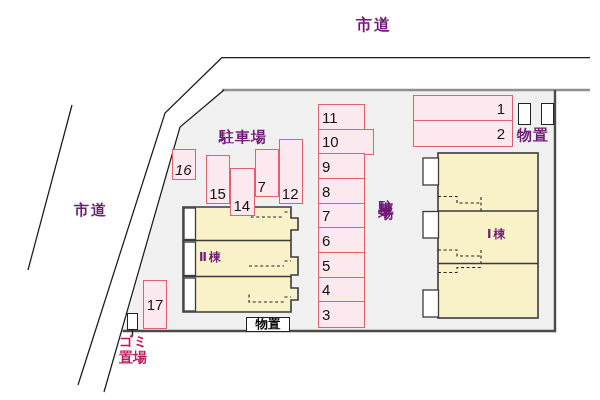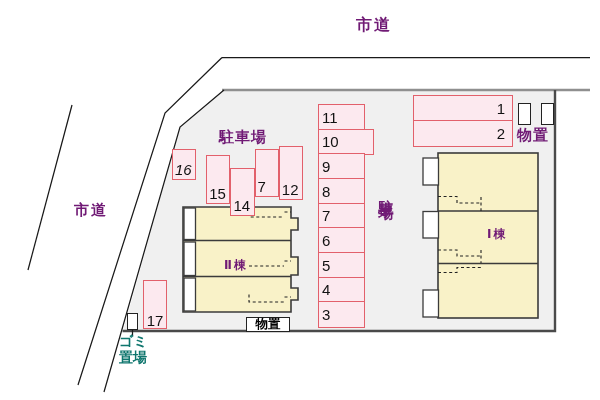--- a/index.html
+++ b/index.html
@@ -19,30 +19,30 @@
   .bld{fill:var(--building-fill);stroke:var(--building-border);stroke-width:1.6;}
   .bline{fill:none;stroke:var(--building-border);stroke-width:1.4;}
   .wht{fill:#ffffff;stroke:var(--building-border);stroke-width:1.3;}
   .dash{fill:none;stroke:#222222;stroke-width:1.1;stroke-dasharray:3 2.6;}
   .cell{position:absolute;box-sizing:border-box;background:var(--parking-fill);
         border:1.6px solid var(--parking-border);display:flex;color:#111;
         font-size:15px;line-height:1;}
   .bl{align-items:flex-end;justify-content:flex-start;padding:0 0 2px 2px;}
   .l{align-items:center;justify-content:flex-start;padding-left:3px;}
   .r{align-items:center;justify-content:flex-end;padding-right:7px;}
-  .b17{align-items:flex-end;justify-content:center;padding-bottom:0;}
+  .b17{align-items:flex-end;justify-content:center;padding-bottom:16px;}
   .lbl{position:absolute;color:#701a75;font-weight:bold;white-space:nowrap;}
   .lbl-road{font-size:16px;letter-spacing:2px;}
   .lbl-park{font-size:15px;letter-spacing:1px;}
   .lbl-vert{font-size:15px;writing-mode:vertical-rl;letter-spacing:3px;}
   .lbl-bldg{font-size:12px;letter-spacing:2px;}
   .whitebox{position:absolute;box-sizing:border-box;background:#fff;border:1.5px solid #222;}
   .storagebox{position:absolute;box-sizing:border-box;background:#fff;border:1.8px solid #222;
      display:flex;align-items:center;justify-content:center;font-size:12.5px;font-weight:bold;color:#000;}
-  .garbage-label{font-size:14px;line-height:16px;font-weight:bold;color:#0f766e;position:absolute;}
+  .garbage-label{font-size:14px;line-height:16px;font-weight:bold;color:#be185d;position:absolute;}
 </style>
 </head>
 <body>
 
 <div id="plan">
 
   <svg width="600" height="400" viewBox="0 0 600 400">
 
     <polygon class="site" points="224,90 555,90 555,331 123,331 180,127"></polygon>
 
@@ -78,31 +78,31 @@
   <div class="whitebox" style="left:518px;top:103px;width:13px;height:22px;"></div>
   <div class="whitebox" style="left:541px;top:103px;width:13px;height:22px;"></div>
   <div class="whitebox" style="left:127px;top:313px;width:11px;height:17px;"></div>
   <div class="storagebox" style="left:246px;top:317px;width:44px;height:15px;">物置</div>
 
   <div class="lbl lbl-road" style="left:356px;top:15px;">市道</div>
   <div class="lbl lbl-road" style="left:74px;top:201px;font-size:15px;">市道</div>
   <div class="lbl lbl-park" style="left:219px;top:128px;">駐車場</div>
   <div class="lbl lbl-vert" style="left:376px;top:187px;">駐車場</div>
   <div class="lbl lbl-park" style="left:517px;top:126px;">物置</div>
-  <div class="lbl lbl-bldg" style="left:224px;top:249px;margin-top:8px;">Ⅱ棟</div>
+  <div class="lbl lbl-bldg" style="left:199px;top:249px;">Ⅱ棟</div>
   <div class="lbl lbl-bldg" style="left:487px;top:226px;">Ⅰ棟</div>
   <div class="garbage-label" style="left:119px;top:333px;">
     <div>ゴミ</div>
     <div>置場</div>
   </div>
 <div class="cell bl" style="left: 172px; top: 149px; width: 24.2px; height: 31px; font-style: italic;">16</div>
     <div class="cell bl" style="left: 206.2px; top: 155px; width: 24.2px; height: 49px;">15</div>
     <div class="cell bl" style="left: 230.4px; top: 149px; width: 24.2px; height: 47.6px; margin-top: 19px;">14</div>
     <div class="cell bl" style="left: 254.6px; top: 149px; width: 24.2px; height: 47.6px;">7</div>
-    <div class="cell bl" style="left: 278.8px; top: 146px; width: 24.2px; height: 54px;">12</div>
+    <div class="cell bl" style="left: 278.8px; top: 139px; width: 24.2px; height: 65px;">12</div>
     <div class="cell l" style="left: 318px; top: 104px; width: 47px; height: 26.26px;">11</div>
     <div class="cell l" style="left: 318px; top: 128.66px; width: 56px; height: 26.26px;">10</div>
     <div class="cell l" style="left: 318px; top: 153.32px; width: 47px; height: 26.26px;">9</div>
     <div class="cell l" style="left: 318px; top: 177.98px; width: 47px; height: 26.26px;">8</div>
     <div class="cell l" style="left: 318px; top: 202.64px; width: 47px; height: 26.26px;">7</div>
     <div class="cell l" style="left: 318px; top: 227.3px; width: 47px; height: 26.26px;">6</div>
     <div class="cell l" style="left: 318px; top: 251.96px; width: 47px; height: 26.26px;">5</div>
     <div class="cell l" style="left: 318px; top: 276.62px; width: 47px; height: 26.26px;">4</div>
     <div class="cell l" style="left: 318px; top: 301.28px; width: 47px; height: 26.26px;">3</div>
     <div class="cell r" style="left: 413px; top: 95px; width: 100px; height: 26.6px;">1</div>

